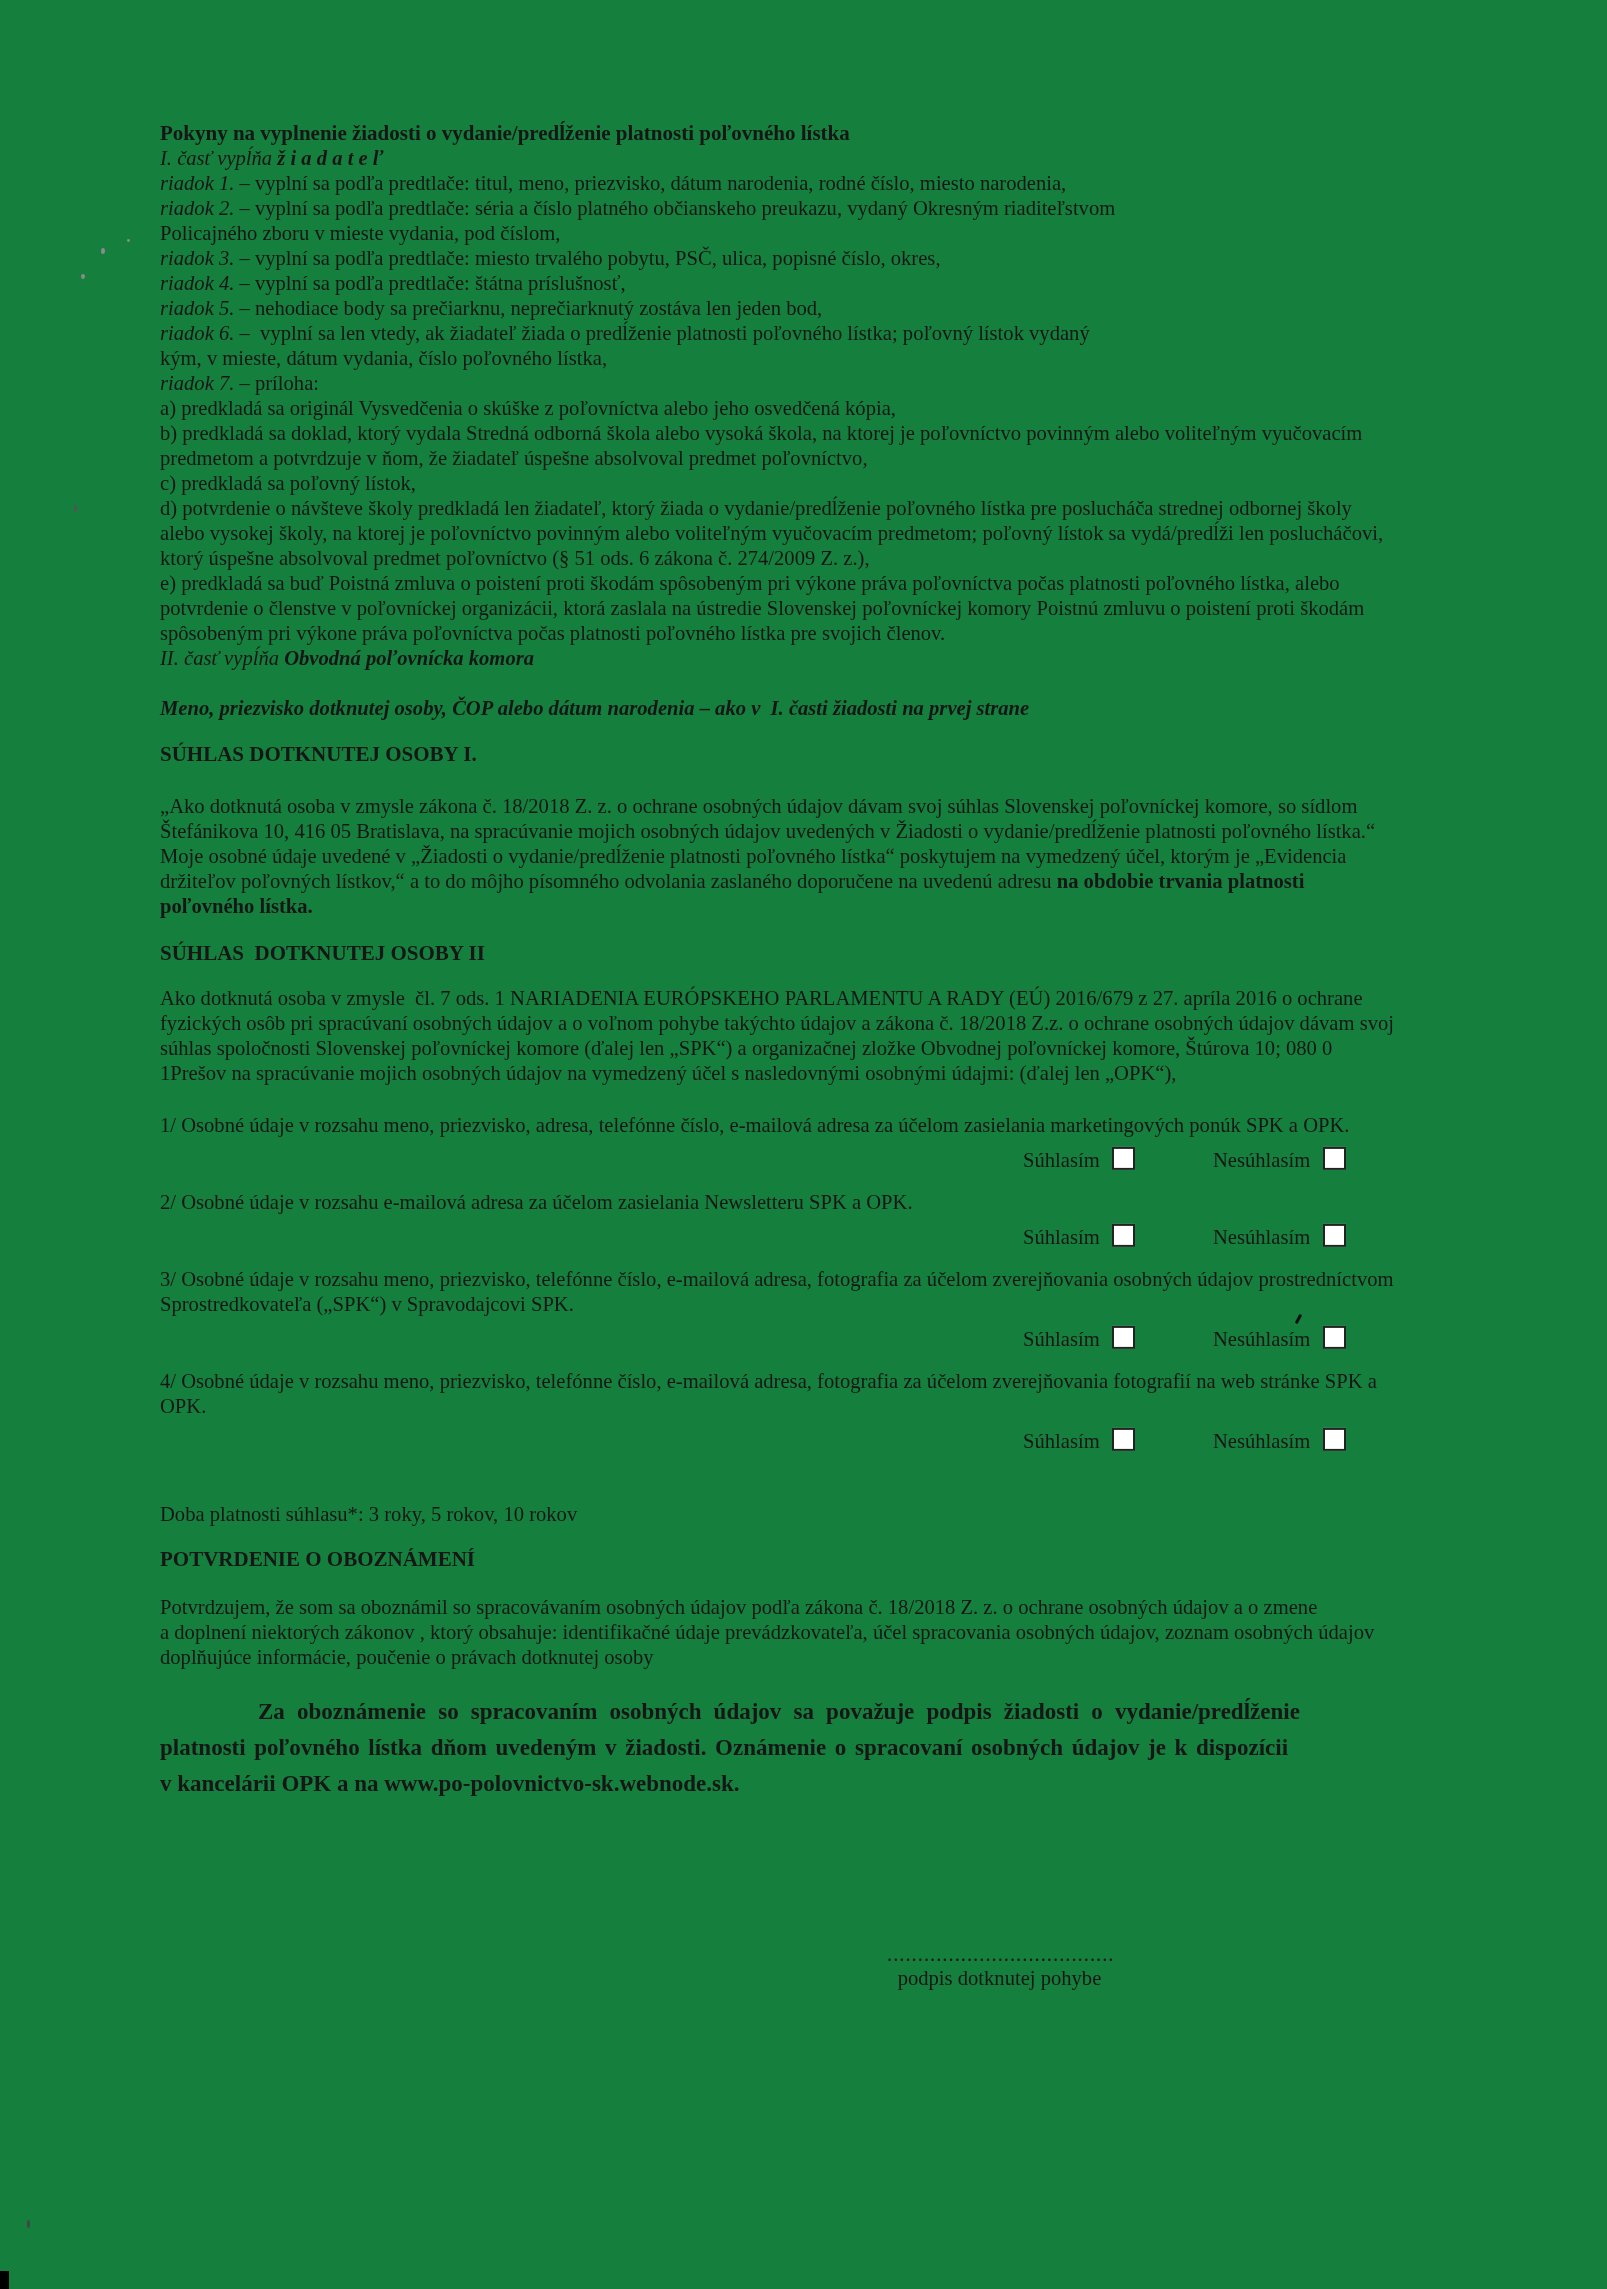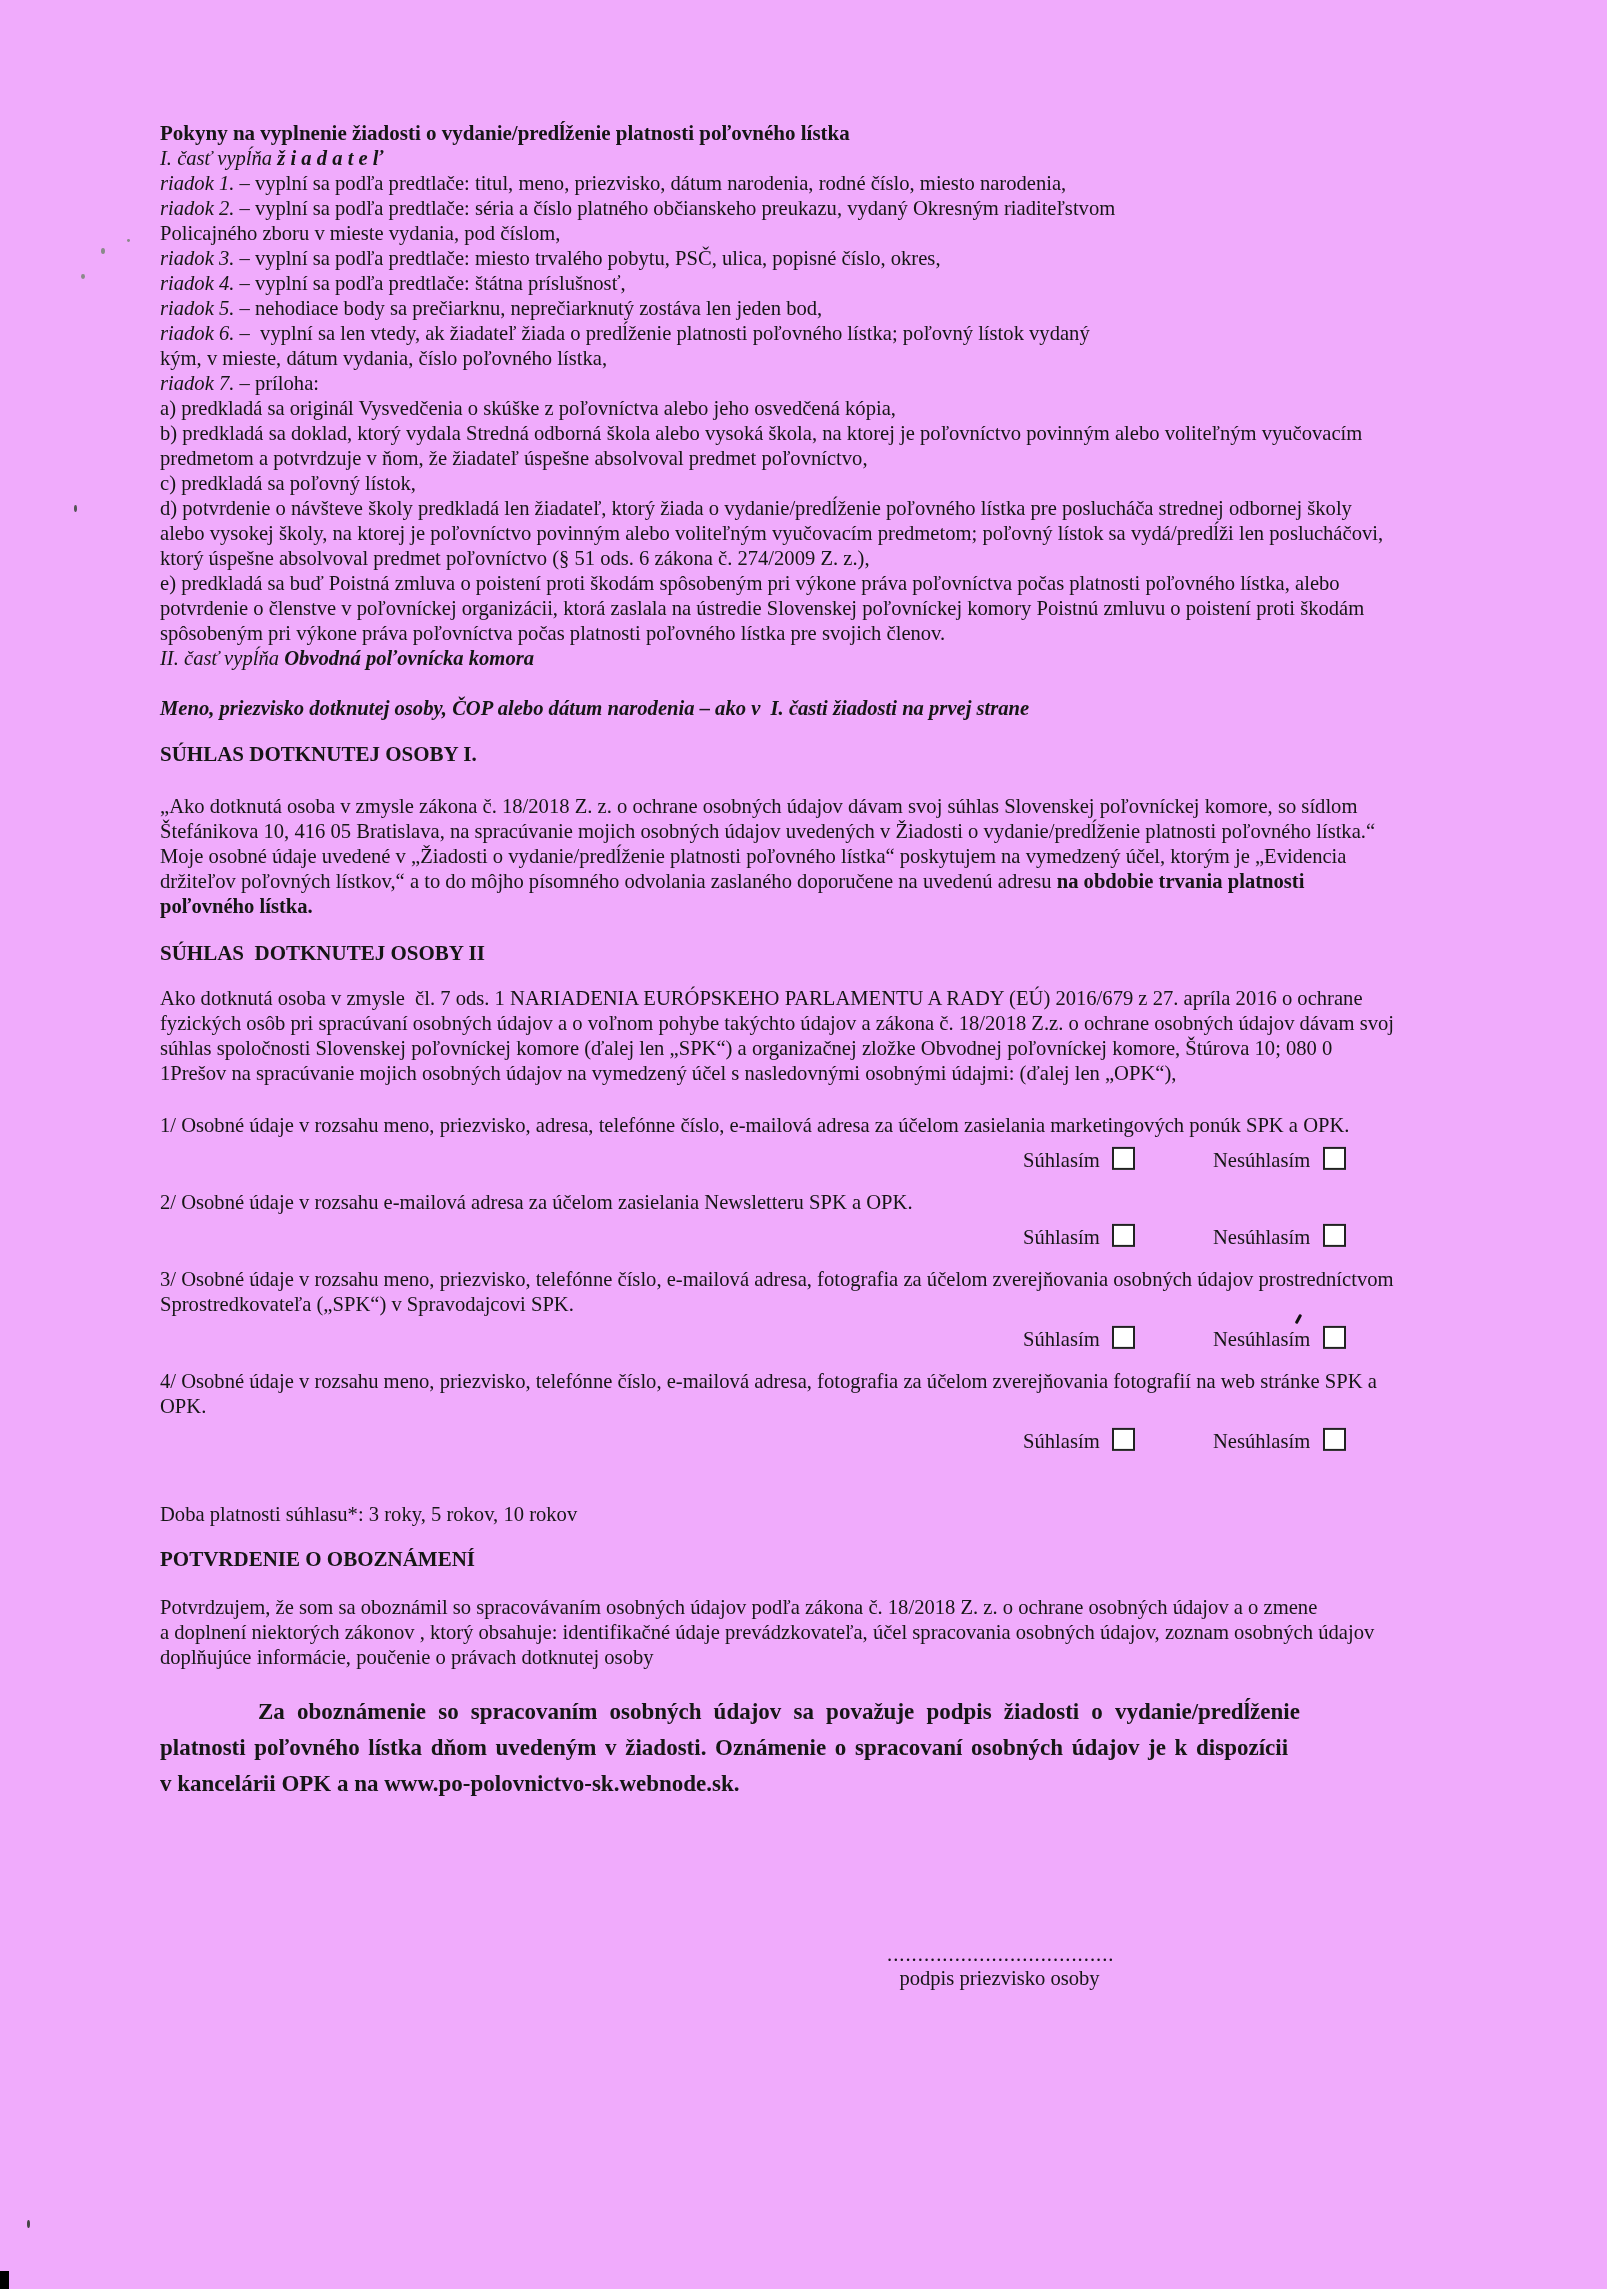--- a/index.html
+++ b/index.html
@@ -1,20 +1,20 @@
 <!DOCTYPE html>
 <html lang="sk"><head>
 <meta charset="utf-8">
 <title>Pokyny – poľovný lístok</title>
 <style>
   html,body{margin:0;padding:0;background:#ffffff;}
   body{width:1607px;height:2290px;position:relative;overflow:hidden;
        font-family:"Liberation Serif","DejaVu Serif",serif;color:#161616;
        -webkit-font-smoothing:antialiased;}
-  .page{position:absolute;inset:0;background:#f0abfc;}
+  .page{position:absolute;inset:0;background:#15803d;}
   .content{position:absolute;left:160px;top:121px;width:1325px;}
   .ln{white-space:pre;line-height:25px;font-size:20.6px;}
   .ln i{font-style:italic;}
   .ln b{font-weight:bold;}
   .ln .bi{font-weight:bold;font-style:italic;}
   .ln.b{font-weight:bold;font-size:21px;}
   .ln.i{font-style:italic;}
   .subject{font-weight:bold;font-style:italic;margin-top:24.5px;}
   .h{font-weight:bold;font-size:21px;}
   .h1m{margin-top:21.6px;}
@@ -141,21 +141,21 @@
       </div>
 
     <div class="final">
         <div class="ln ind"><span>Za oboznámenie so spracovaním osobných údajov sa považuje podpis žiadosti o vydanie/predĺženie</span></div>
         <div class="ln ws2"><span>platnosti poľovného lístka dňom uvedeným v žiadosti. Oznámenie o spracovaní osobných údajov je k dispozícii</span></div>
         <div class="ln"><span>v kancelárii OPK a na www.po-polovnictvo-sk.webnode.sk.</span></div>
       </div>
 
     <div class="signature">
       <div class="sig-dots">......................................................</div>
-      <div class="sig-label">podpis priezvisko osoby</div>
+      <div class="sig-label">podpis dotknutej pohybe</div>
     </div>
 
   </div>
 
   <div class="speck" style="left:101px;top:248px;width:3.9px;height:5.9px;"></div>
   <div class="speck" style="left:127px;top:239px;width:2.9px;height:2.9px;"></div>
   <div class="speck" style="left:81px;top:274px;width:3.9px;height:4.9px;"></div>
   <div class="speck" style="left:74px;top:505px;width:2.9px;height:6.9px;background:#555;"></div>
   <div class="speck" style="left:27.4px;top:2220px;width:2.9px;height:7.8px;background:#444;"></div>
   <div class="corner-mark"></div>

